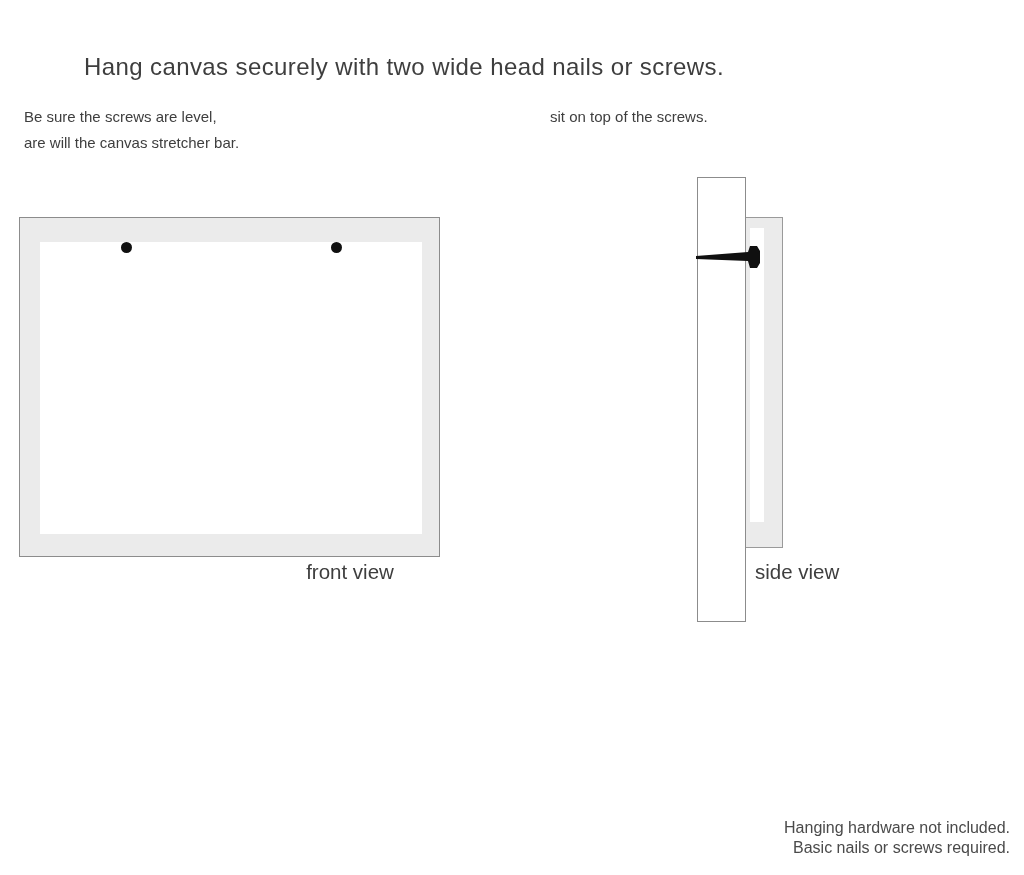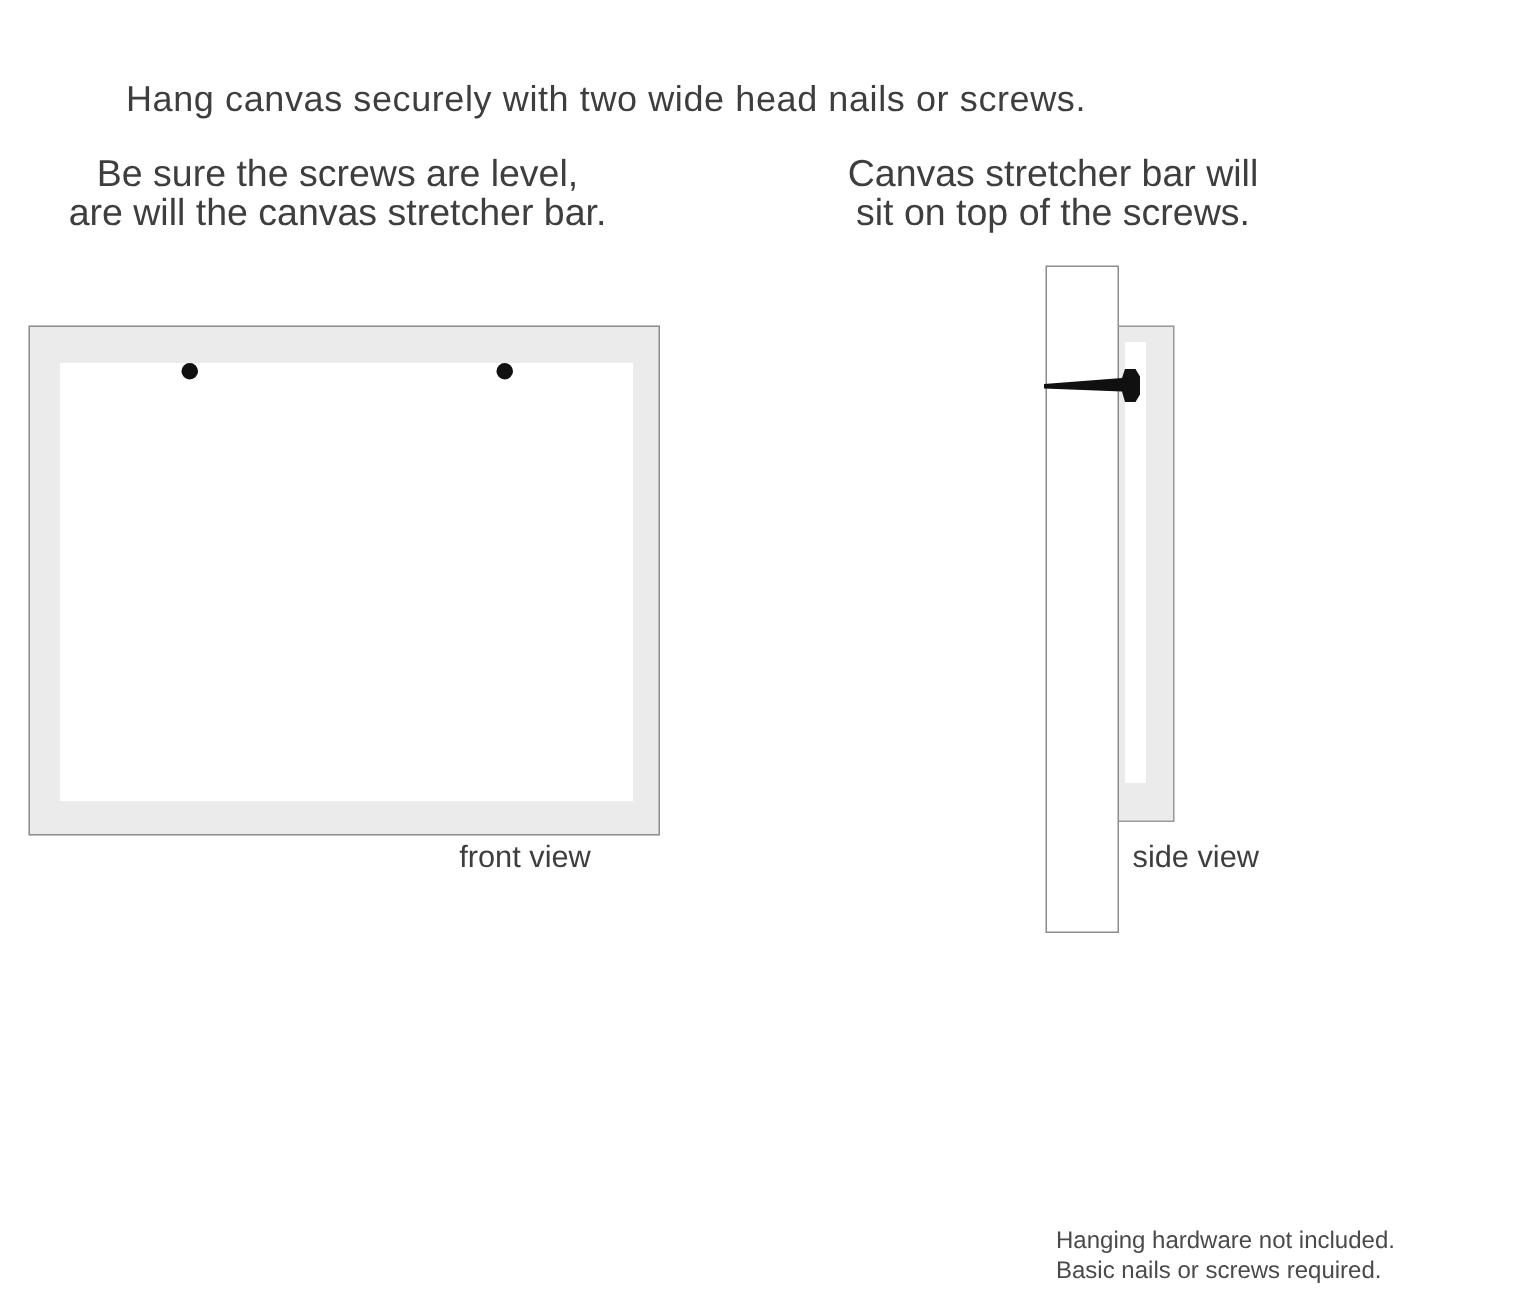--- a/index.html
+++ b/index.html
@@ -25,22 +25,21 @@
     top: 16px;
     font-size: 24px;
     font-weight: 400;
     letter-spacing: 0.4px;
     white-space: nowrap;
     color: var(--text);
     margin-top: 37px;
   }
   .instructions {
     position: absolute;
-    text-align: center;
-    font-size: 25px;
+    font-size: 15px;
     line-height: 25.5px;
     color: var(--text);
   }
   .instructions.front { left: 24px;  top: 104px; width: 402px; }
   .instructions.side  { left: 550px; top: 104px; width: 304px; }
 
   
   .front-outer {
     position: absolute;
     left: 19px; top: 217px;
@@ -99,39 +98,39 @@
     white-space: nowrap;
     text-align: center;
   }
   .view-label.front { left: 260px; top: 560px; width: 180px; text-align: center; }
   .view-label.side  { left: 755px; top: 560px; }
 
   .hardware-note {
     position: absolute;
     left: 704px; top: 818px;
     width: 306px;
+    text-align: right;
     font-size: 16px;
     line-height: 19.5px;
     color: #4a4a4a;
   }
 </style>
 </head>
 <body>
 
 <div class="page">
 
   <div class="page-title">Hang canvas securely with two wide head nails or screws.</div>
 
   <div class="instructions front">
     <div>Be sure the screws are level,</div>
     <div>are will the canvas stretcher bar.</div>
   </div>
 
   <div class="instructions side">
-    <div>Canvas stretcher bar will</div>
     <div>sit on top of the screws.</div>
   </div>
 
   <div class="front-outer">
     <div class="front-inner"></div>
     <div class="nail-dot left"></div>
     <div class="nail-dot right"></div>
   </div>
 
   <div class="view-label front">front view</div>

